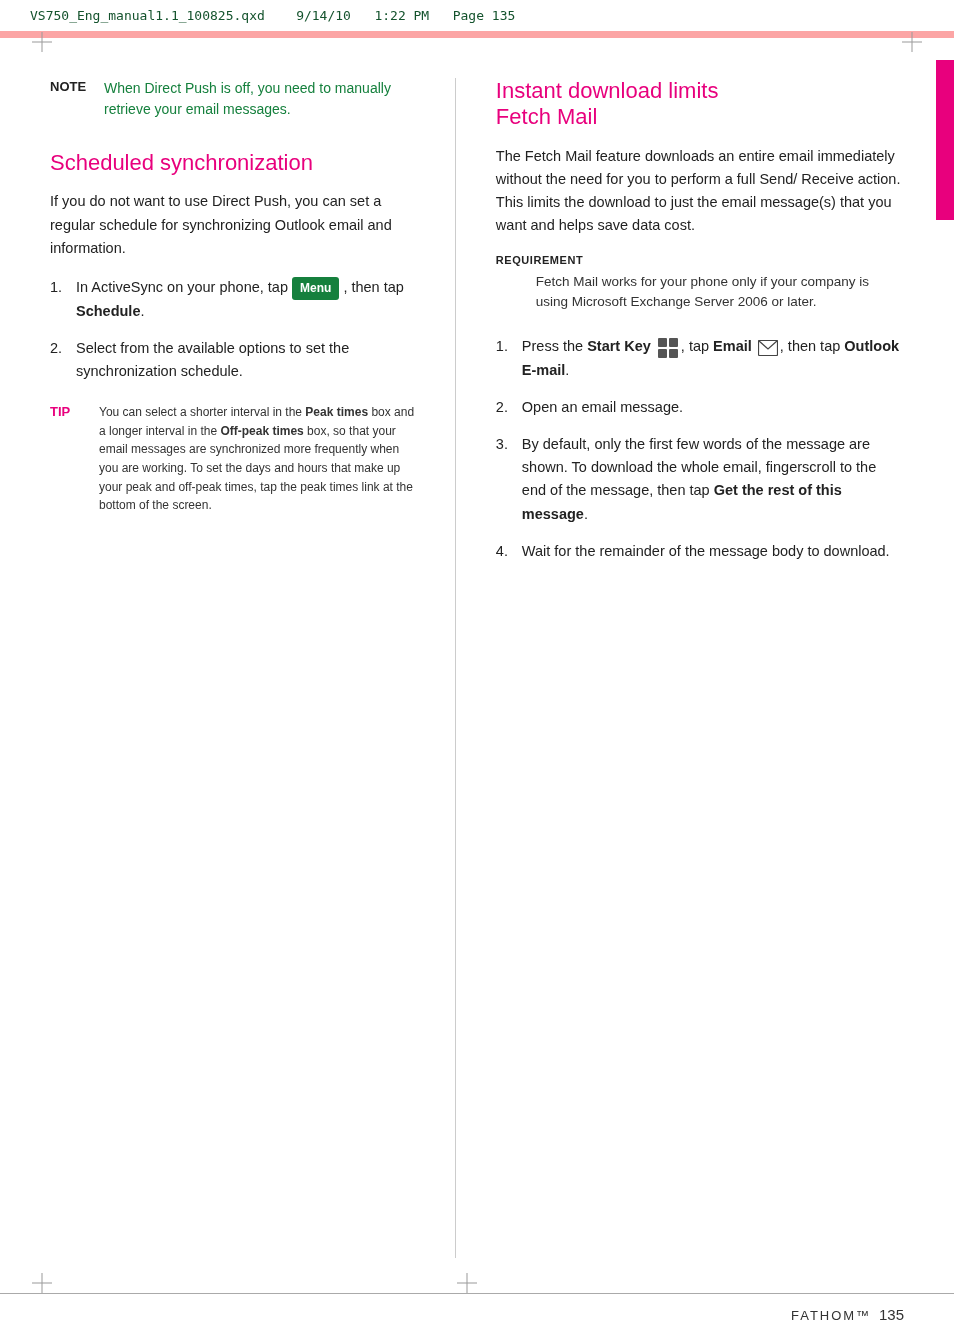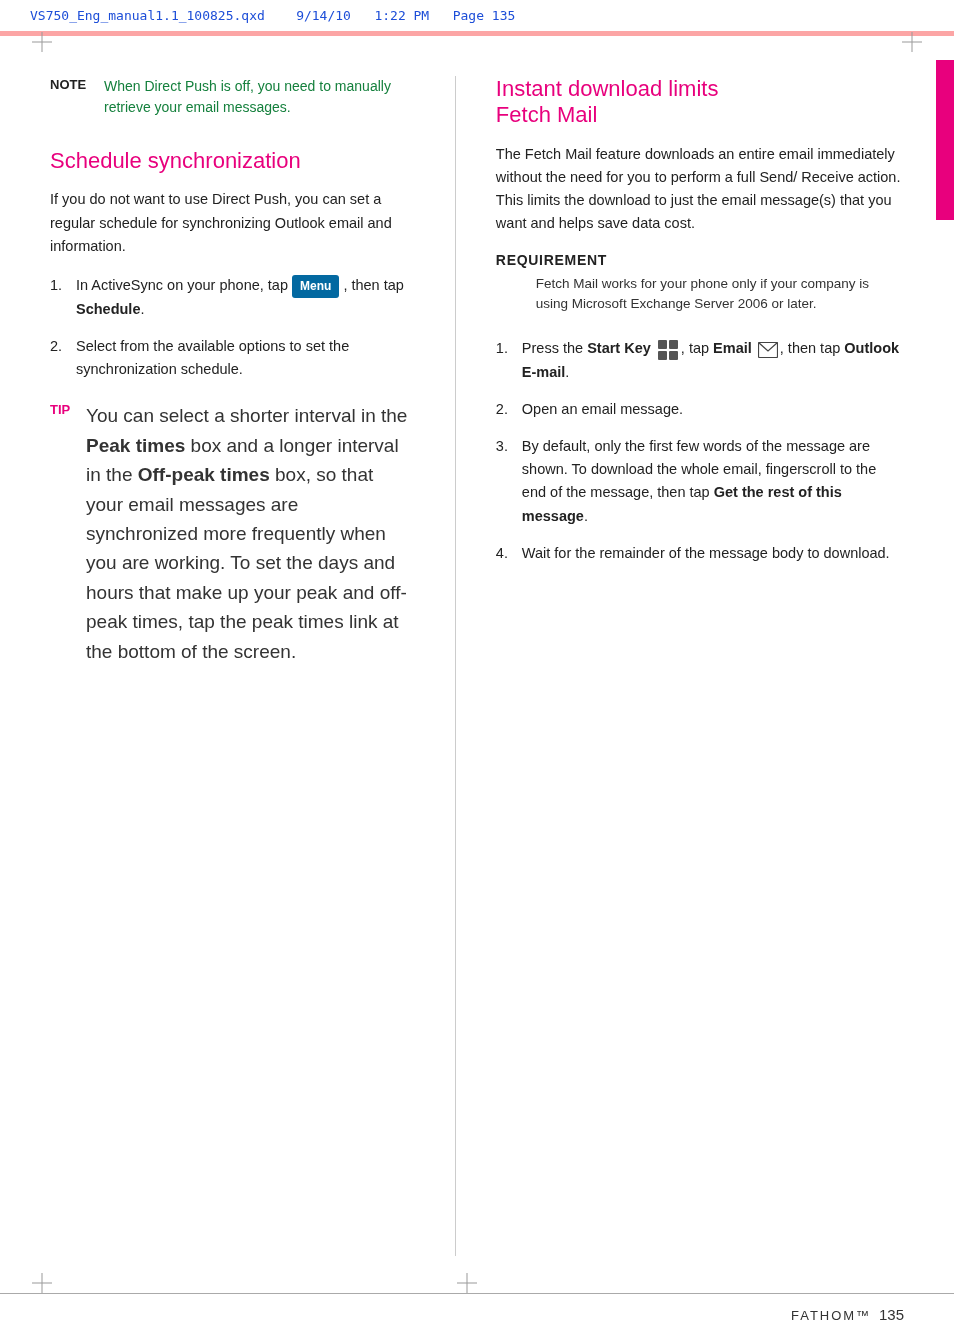--- a/index.html
+++ b/index.html
@@ -11,25 +11,25 @@
       font-family: Arial, Helvetica, sans-serif;
       font-size: 15px;
       color: #222222;
       position: relative;
       overflow: hidden;
     }
 
     
     .top-bar {
       width: 100%;
-      border-bottom: 5px solid #fca5a5;
+      border-bottom: 7px solid #fca5a5;
       padding: 8px 30px;
       font-size: 13px;
       font-family: monospace;
-      color: #1d4ed8;
+      color: #14532d;
       display: flex;
       align-items: center;
       justify-content: space-between;
     }
 
     
     .right-accent {
       position: absolute;
       top: 60px;
       right: 0;
@@ -111,57 +111,57 @@
       font-weight: normal;
     }
 
     .numbered-item .item-text {
       flex: 1;
     }
 
     
     .menu-btn {
       display: inline-block;
-      background: #0369a1;
+      background: #15803d;
       color: #fff;
       font-size: 12px;
       font-weight: bold;
       padding: 2px 8px;
       border-radius: 3px;
       vertical-align: middle;
     }
 
     
     .tip-block {
       display: flex;
-      gap: 4px;
+      gap: 17px;
       margin-top: 20px;
     }
 
     .tip-label {
       font-weight: bold;
       font-size: 13px;
       color: #e8007d;
       min-width: 32px;
       padding-top: 1px;
     }
 
     .tip-text {
-      font-size: 19px;
+      font-size: 12px;
       color: #333;
       line-height: 1.55;
     }
 
     
     .requirement-block {
       margin-bottom: 22px;
     }
 
     .req-label {
-      font-size: 14px;
+      font-size: 11px;
       font-weight: bold;
       color: #222;
       letter-spacing: 0.05em;
       margin-bottom: 6px;
     }
 
     .req-text {
       font-size: 13.5px;
       color: #333;
       line-height: 1.55;
@@ -260,21 +260,21 @@
 
 <div class="page-content">
 
   <div class="left-col">
 
     <div class="note-block">
       <span class="note-label">NOTE</span>
       <span class="note-text">When Direct Push is off, you need to manually retrieve your email messages.</span>
     </div>
 
-    <h2 class="section-heading">Schedule synchronization</h2>
+    <h2 class="section-heading">Scheduled synchronization</h2>
 
     <p class="body-text">If you do not want to use Direct Push, you can set a regular schedule for synchronizing Outlook email and information.</p>
 
     <div class="numbered-item">
       <span class="num">1.</span>
       <span class="item-text">
         In ActiveSync on your phone, tap
         <span class="menu-btn">Menu</span>
         , then tap <strong>Schedule</strong>.
       </span>

